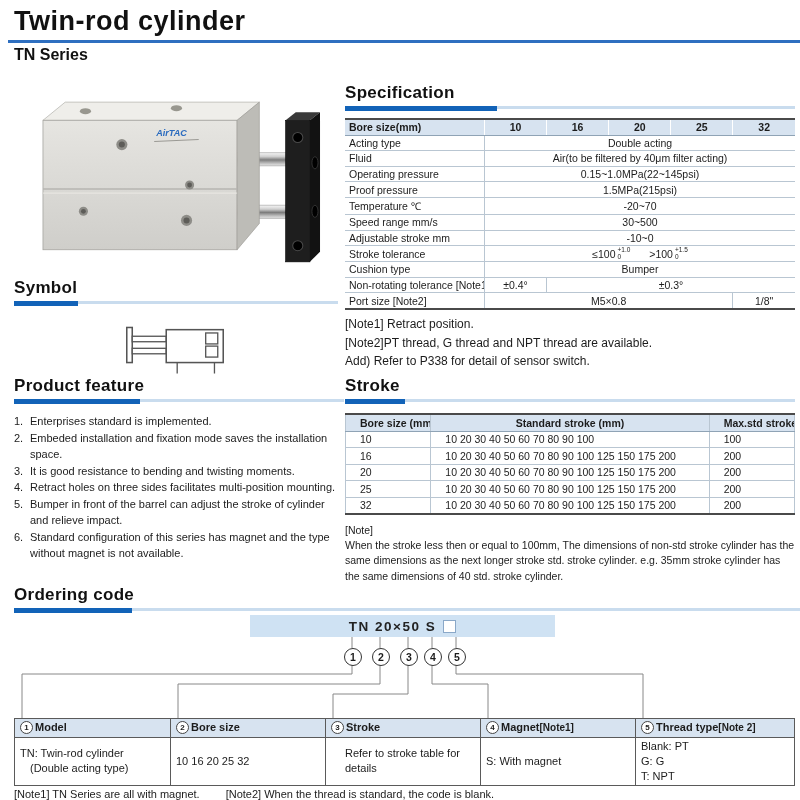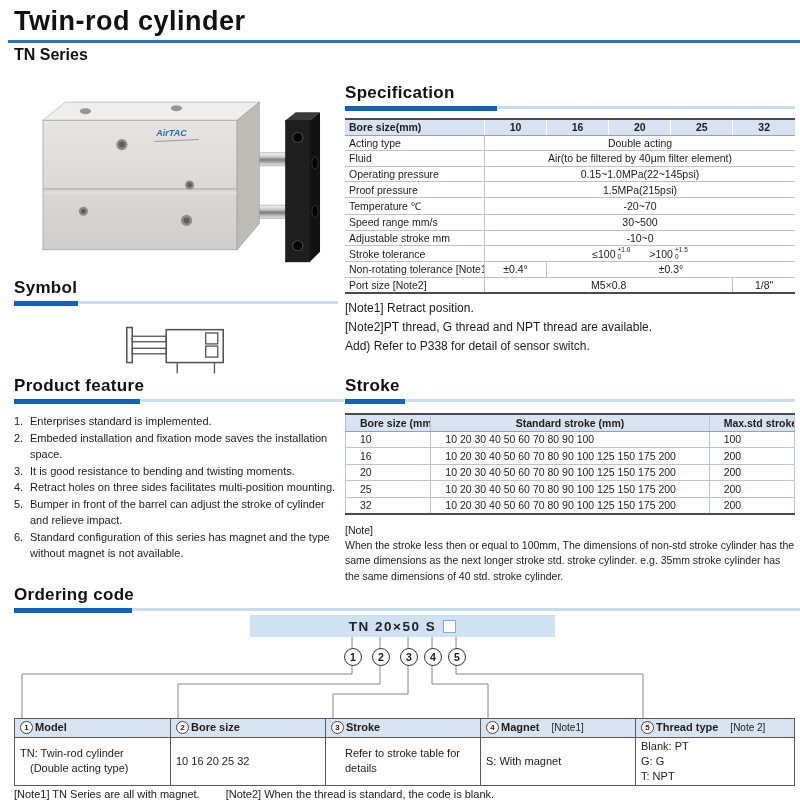--- a/index.html
+++ b/index.html
@@ -48,21 +48,21 @@
   
   .code-bar{position:absolute;left:250px;top:30px;width:305px;height:22px;background:#cfe2f3;display:flex;align-items:center;justify-content:center;font-size:13.5px;font-weight:bold;letter-spacing:1.5px;color:#222;}
   .blank-box{display:inline-block;width:11px;height:11px;border:1.5px solid #8aa8c8;background:#fff;margin-left:7px;}
   .callout{position:absolute;top:63px;width:16px;height:16px;border:1.5px solid #333;border-radius:50%;background:#fff;display:flex;align-items:center;justify-content:center;font-size:10.5px;font-weight:bold;z-index:2;}
   svg.conn{position:absolute;left:0;top:0;width:800px;height:215px;pointer-events:none;}
   table.ordt{position:absolute;left:14px;top:133px;border-collapse:collapse;table-layout:fixed;font-size:11px;width:780px;background:#fff;}
   table.ordt td{border:1px solid #5a5a5a;padding:1px 5px;vertical-align:middle;}
   table.ordt tr.sh td{background:#d7e3f0;height:16px;font-weight:bold;white-space:nowrap;}
   table.ordt tr.bd td{height:44px;line-height:1.35;}
   .cnum{display:inline-flex;align-items:center;justify-content:center;width:11px;height:11px;border:1px solid #444;border-radius:50%;font-size:8px;font-weight:bold;margin-right:2px;position:relative;top:-1px;background:#fff;}
-  .hnote{font-weight:normal;font-size:10px;margin-left:12px;}
+  .hnote{font-weight:bold;font-size:10px;margin-left:0;}
   .ord-foot{position:absolute;left:14px;top:203px;display:flex;gap:26px;font-size:11px;}
   .ind{padding-left:10px;}
   .ctr-cell{text-align:left;}
 </style>
 </head>
 <body>
 
 <div class="abs" style="left:14px;top:6px;">
   <div class="page-title">Twin-rod cylinder</div>
 </div>
@@ -140,21 +140,21 @@
       <td>20</td>
       <td>25</td>
       <td>32</td>
     </tr>
     <tr>
           <td class="lbl">Acting type</td>
           <td colspan="5" class="ctr">Double acting</td>
         </tr>
     <tr>
           <td class="lbl">Fluid</td>
-          <td colspan="5" class="ctr">Air(to be filtered by 40μm filter element)</td>
+          <td colspan="5" class="ctr">Air(to be filtered by 40μm filter acting)</td>
         </tr>
     <tr>
           <td class="lbl">Operating pressure</td>
           <td colspan="5" class="ctr">0.15~1.0MPa(22~145psi)</td>
         </tr>
     <tr>
           <td class="lbl">Proof pressure</td>
           <td colspan="5" class="ctr">1.5MPa(215psi)</td>
         </tr>
     <tr>
@@ -182,20 +182,24 @@
         <span class="tg" style="margin-left:16px;">
               <span>&gt;100</span>
               <span class="stk">
                 <span>+1.5</span>
                 <span>0</span>
               </span>
             </span>
       </td>
     </tr>
     <tr>
+          <td class="lbl">Cushion type</td>
+          <td colspan="5" class="ctr">Bumper</td>
+        </tr>
+    <tr>
       <td class="lbl">Non-rotating tolerance [Note1]</td>
       <td class="ctr vd">±0.4°</td>
       <td colspan="4" class="ctr">±0.3°</td>
     </tr>
     <tr>
       <td class="lbl">Port size [Note2]</td>
       <td colspan="4" class="ctr vd">M5×0.8</td>
       <td class="ctr">1/8"</td>
     </tr>
   </tbody>

